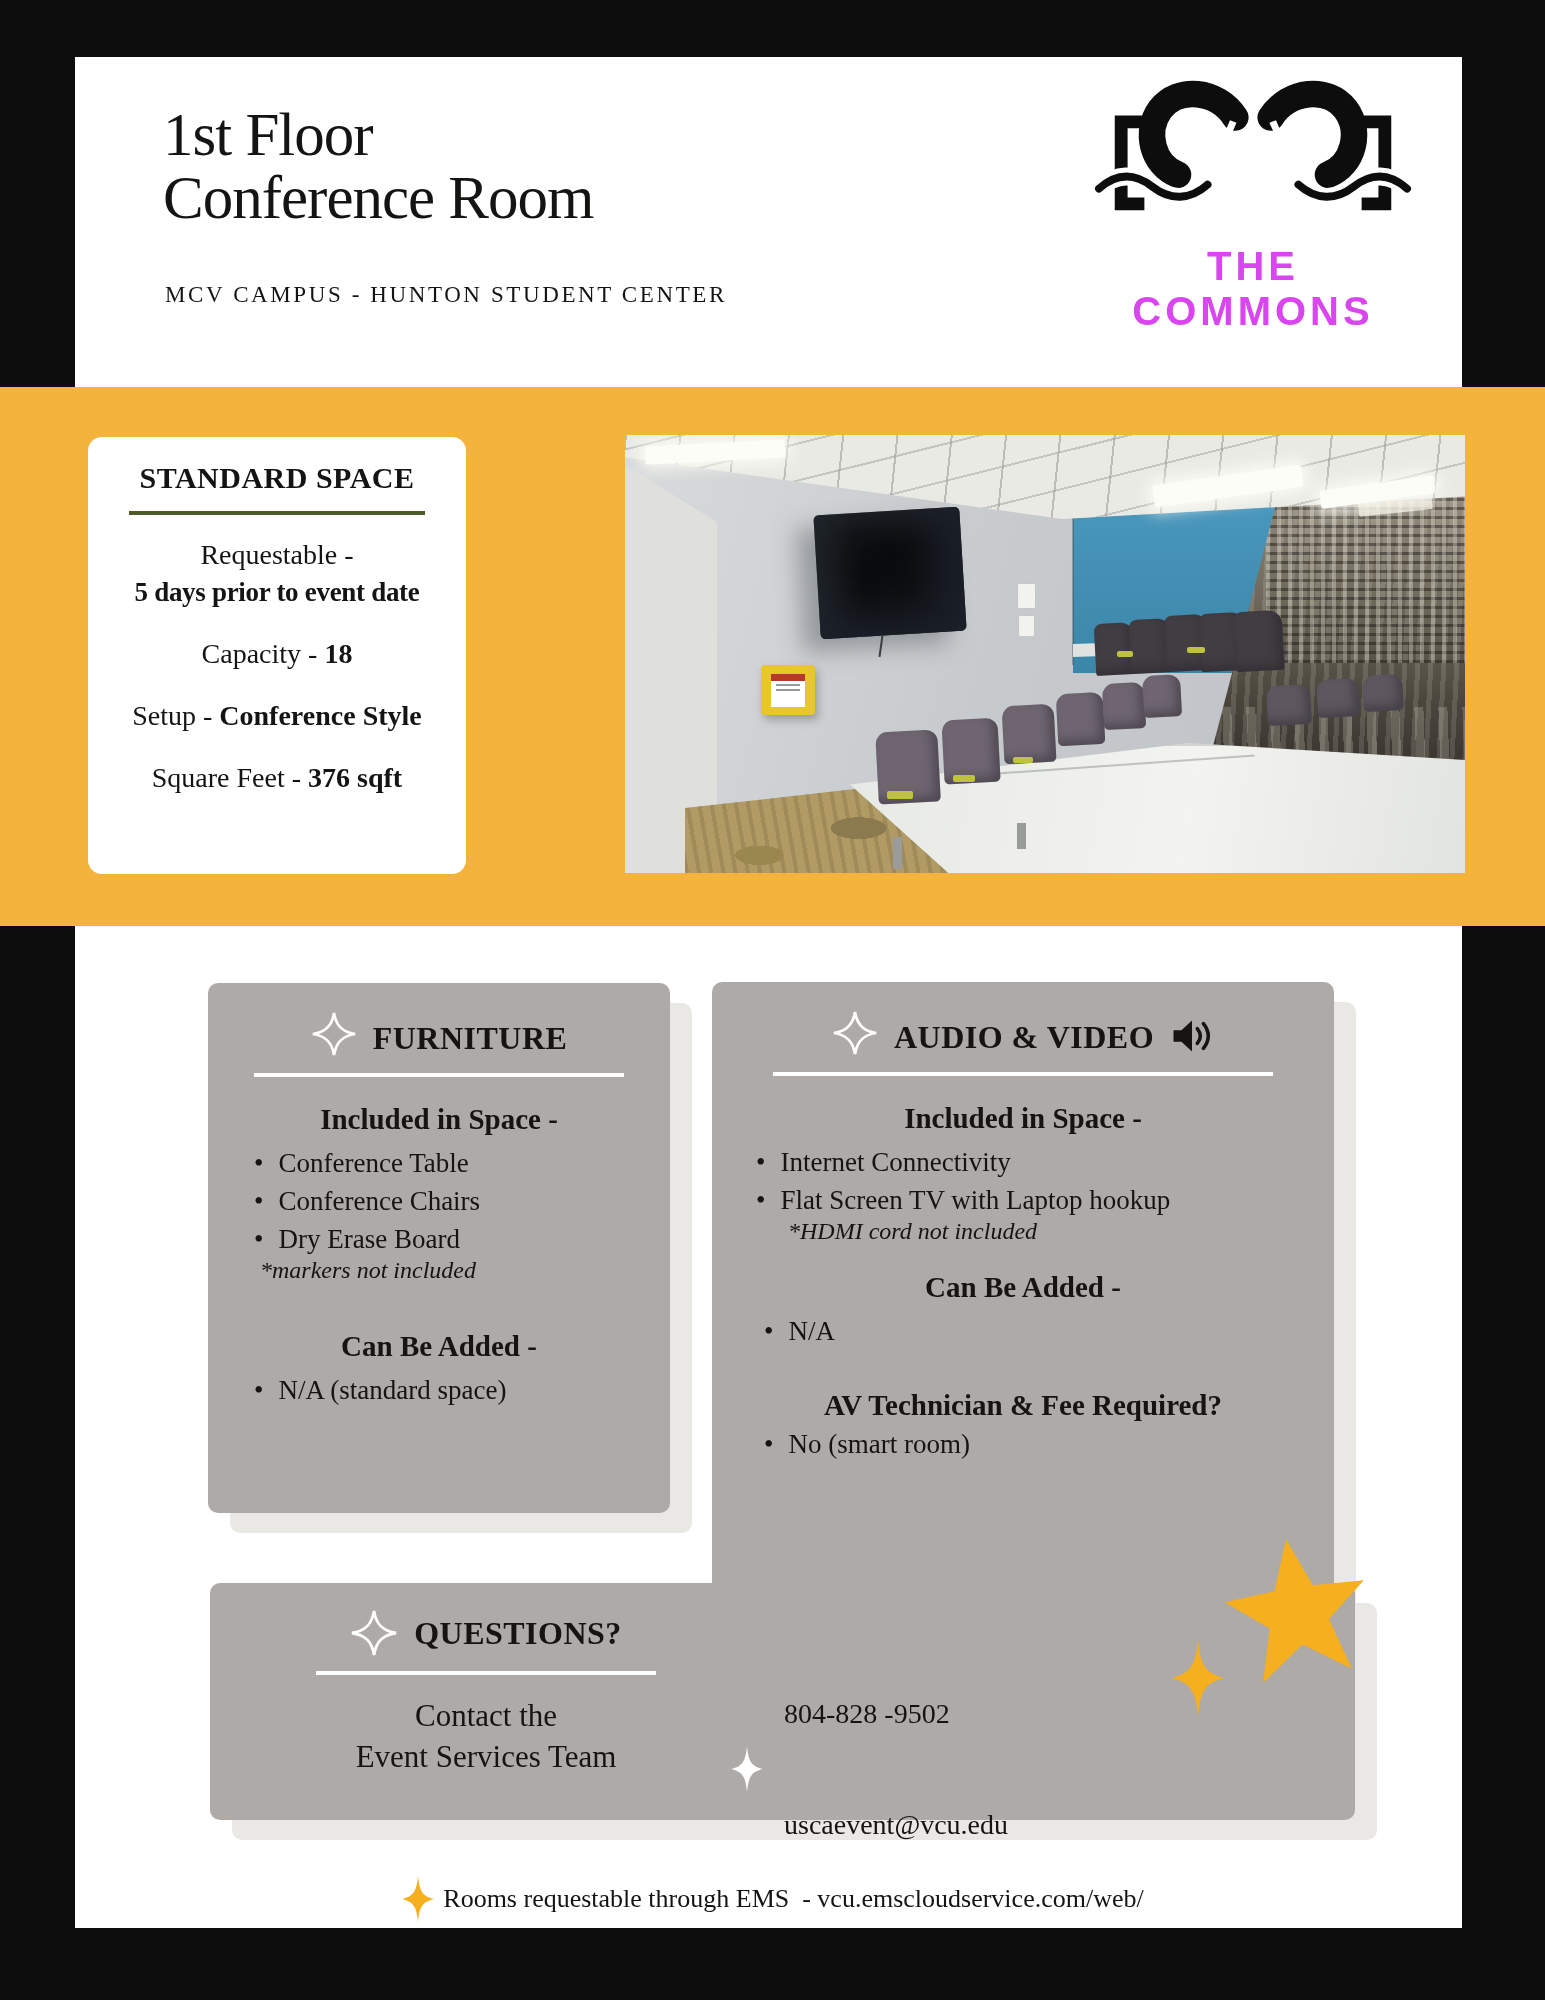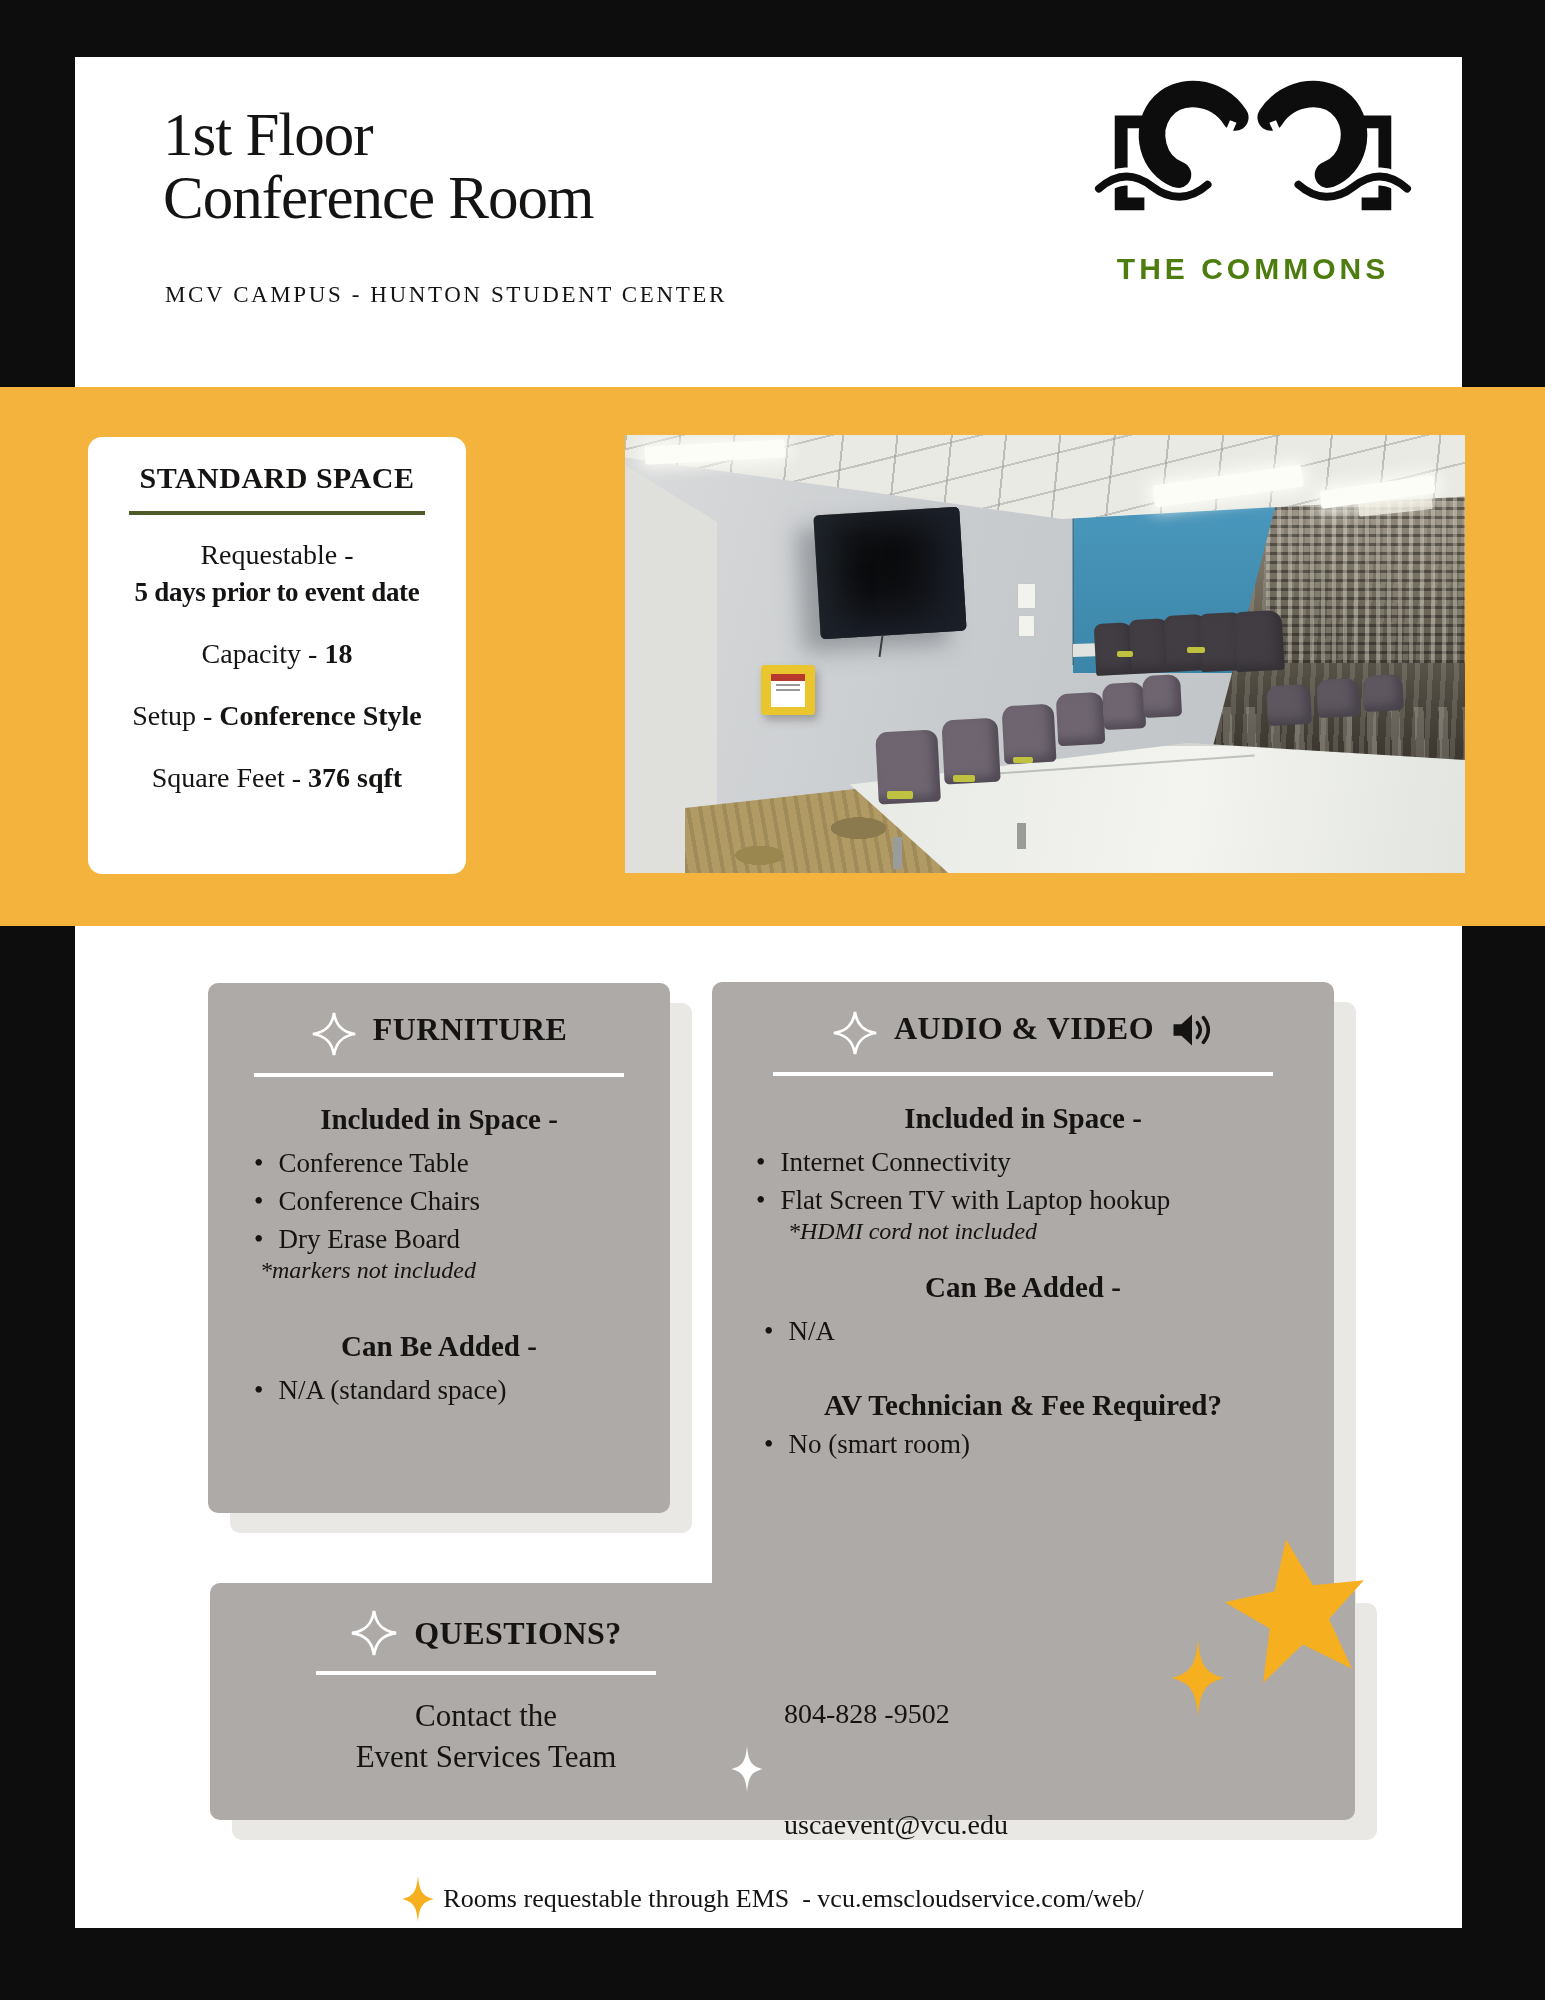--- a/index.html
+++ b/index.html
@@ -10,22 +10,22 @@
   }
   .page { position:absolute; left:75px; top:57px; width:1387px; height:1871px; background:#ffffff; }
   .yellow-band { position:absolute; left:0; top:387px; width:1545px; height:539px; background:#F3B33C; }
 
   
   .title-line { position:absolute; left:163px; font-size:61px; font-weight:500; letter-spacing:-1px; }
   .t1 { top:100px; } .t2 { top:163px; }
   .subtitle { position:absolute; left:165px; top:282px; font-size:23px; letter-spacing:2.6px; font-weight:500; }
 
   .logo-wrap { position:absolute; left:1085px; top:78px; width:336px; text-align:center; }
-  .logo-text { margin-top:12px; font-family:"Liberation Sans", sans-serif; font-weight:bold;
-               font-size:30px; letter-spacing:4px; color:#4d7c0f; }
+  .logo-text { margin-top:4px; font-family:"Liberation Sans", sans-serif; font-weight:bold;
+               font-size:40px; letter-spacing:4px; color:#d946ef; }
 
   
   .std-card { position:absolute; left:88px; top:437px; width:378px; height:437px;
               background:#fff; border-radius:14px; text-align:center; }
   .std-head { margin-top:24px; font-size:30px; font-weight:bold; letter-spacing:0.5px; }
   .std-rule { width:296px; height:4px; background:#4E5A28; margin:16px auto 0; }
   .std-line1 { margin-top:24px; font-size:28px; }
   .std-line2 { margin-top:6px; font-size:27px; font-weight:bold; letter-spacing:-0.3px; }
   .std-row { margin-top:30px; font-size:28px; }
   .std-row b { font-weight:bold; }
@@ -86,21 +86,21 @@
                       inset 22px 12px 32px rgba(72,82,96,.35); }
   .ph-tv-cable { position:absolute; left:255px; top:200px; width:2px; height:22px; background:#3a3d40; transform:rotate(8deg); }
   .ph-alarm { position:absolute; left:136px; top:230px; width:54px; height:50px; background:#E9C52E;
               border-radius:4px; box-shadow:3px 5px 8px rgba(90,90,90,.45); }
   .alarm-label { width:34px; height:26px; margin:9px auto 0; background:#fff; border-top:7px solid #B7382D; }
   .alarm-line { width:24px; height:2px; background:#999; margin:3px auto 0; }
   .ph-switch { position:absolute; background:#F2F2EE; border:1px solid #C5C7C4; border-radius:2px; }
 
   
   .gcard { position:absolute; background:#ADAAA7; border-radius:10px; box-shadow:22px 20px 0 #EAE8E5; }
-  .card-head { display:flex; justify-content:center; align-items:flex-start; gap:16px; margin-top:28px; }
+  .card-head { display:flex; justify-content:center; align-items:flex-end; gap:16px; margin-top:28px; }
   .card-title { font-size:32px; font-weight:bold; letter-spacing:0.5px; }
   .card-rule { height:4px; background:#ffffff; margin:16px auto 0; }
   .sec-head { text-align:center; font-weight:bold; font-size:29px; margin-top:26px; }
   ul.blist { list-style:none; margin:12px 0 0; padding:0; font-size:27px; }
   ul.blist li { display:flex; gap:15px; margin-top:7px; }
   ul.blist li .dot { flex:0 0 auto; }
   .note { font-style:italic; font-size:24px; margin-top:2px; }
   .q-bold { text-align:center; font-weight:bold; font-size:29px; }
 
   

